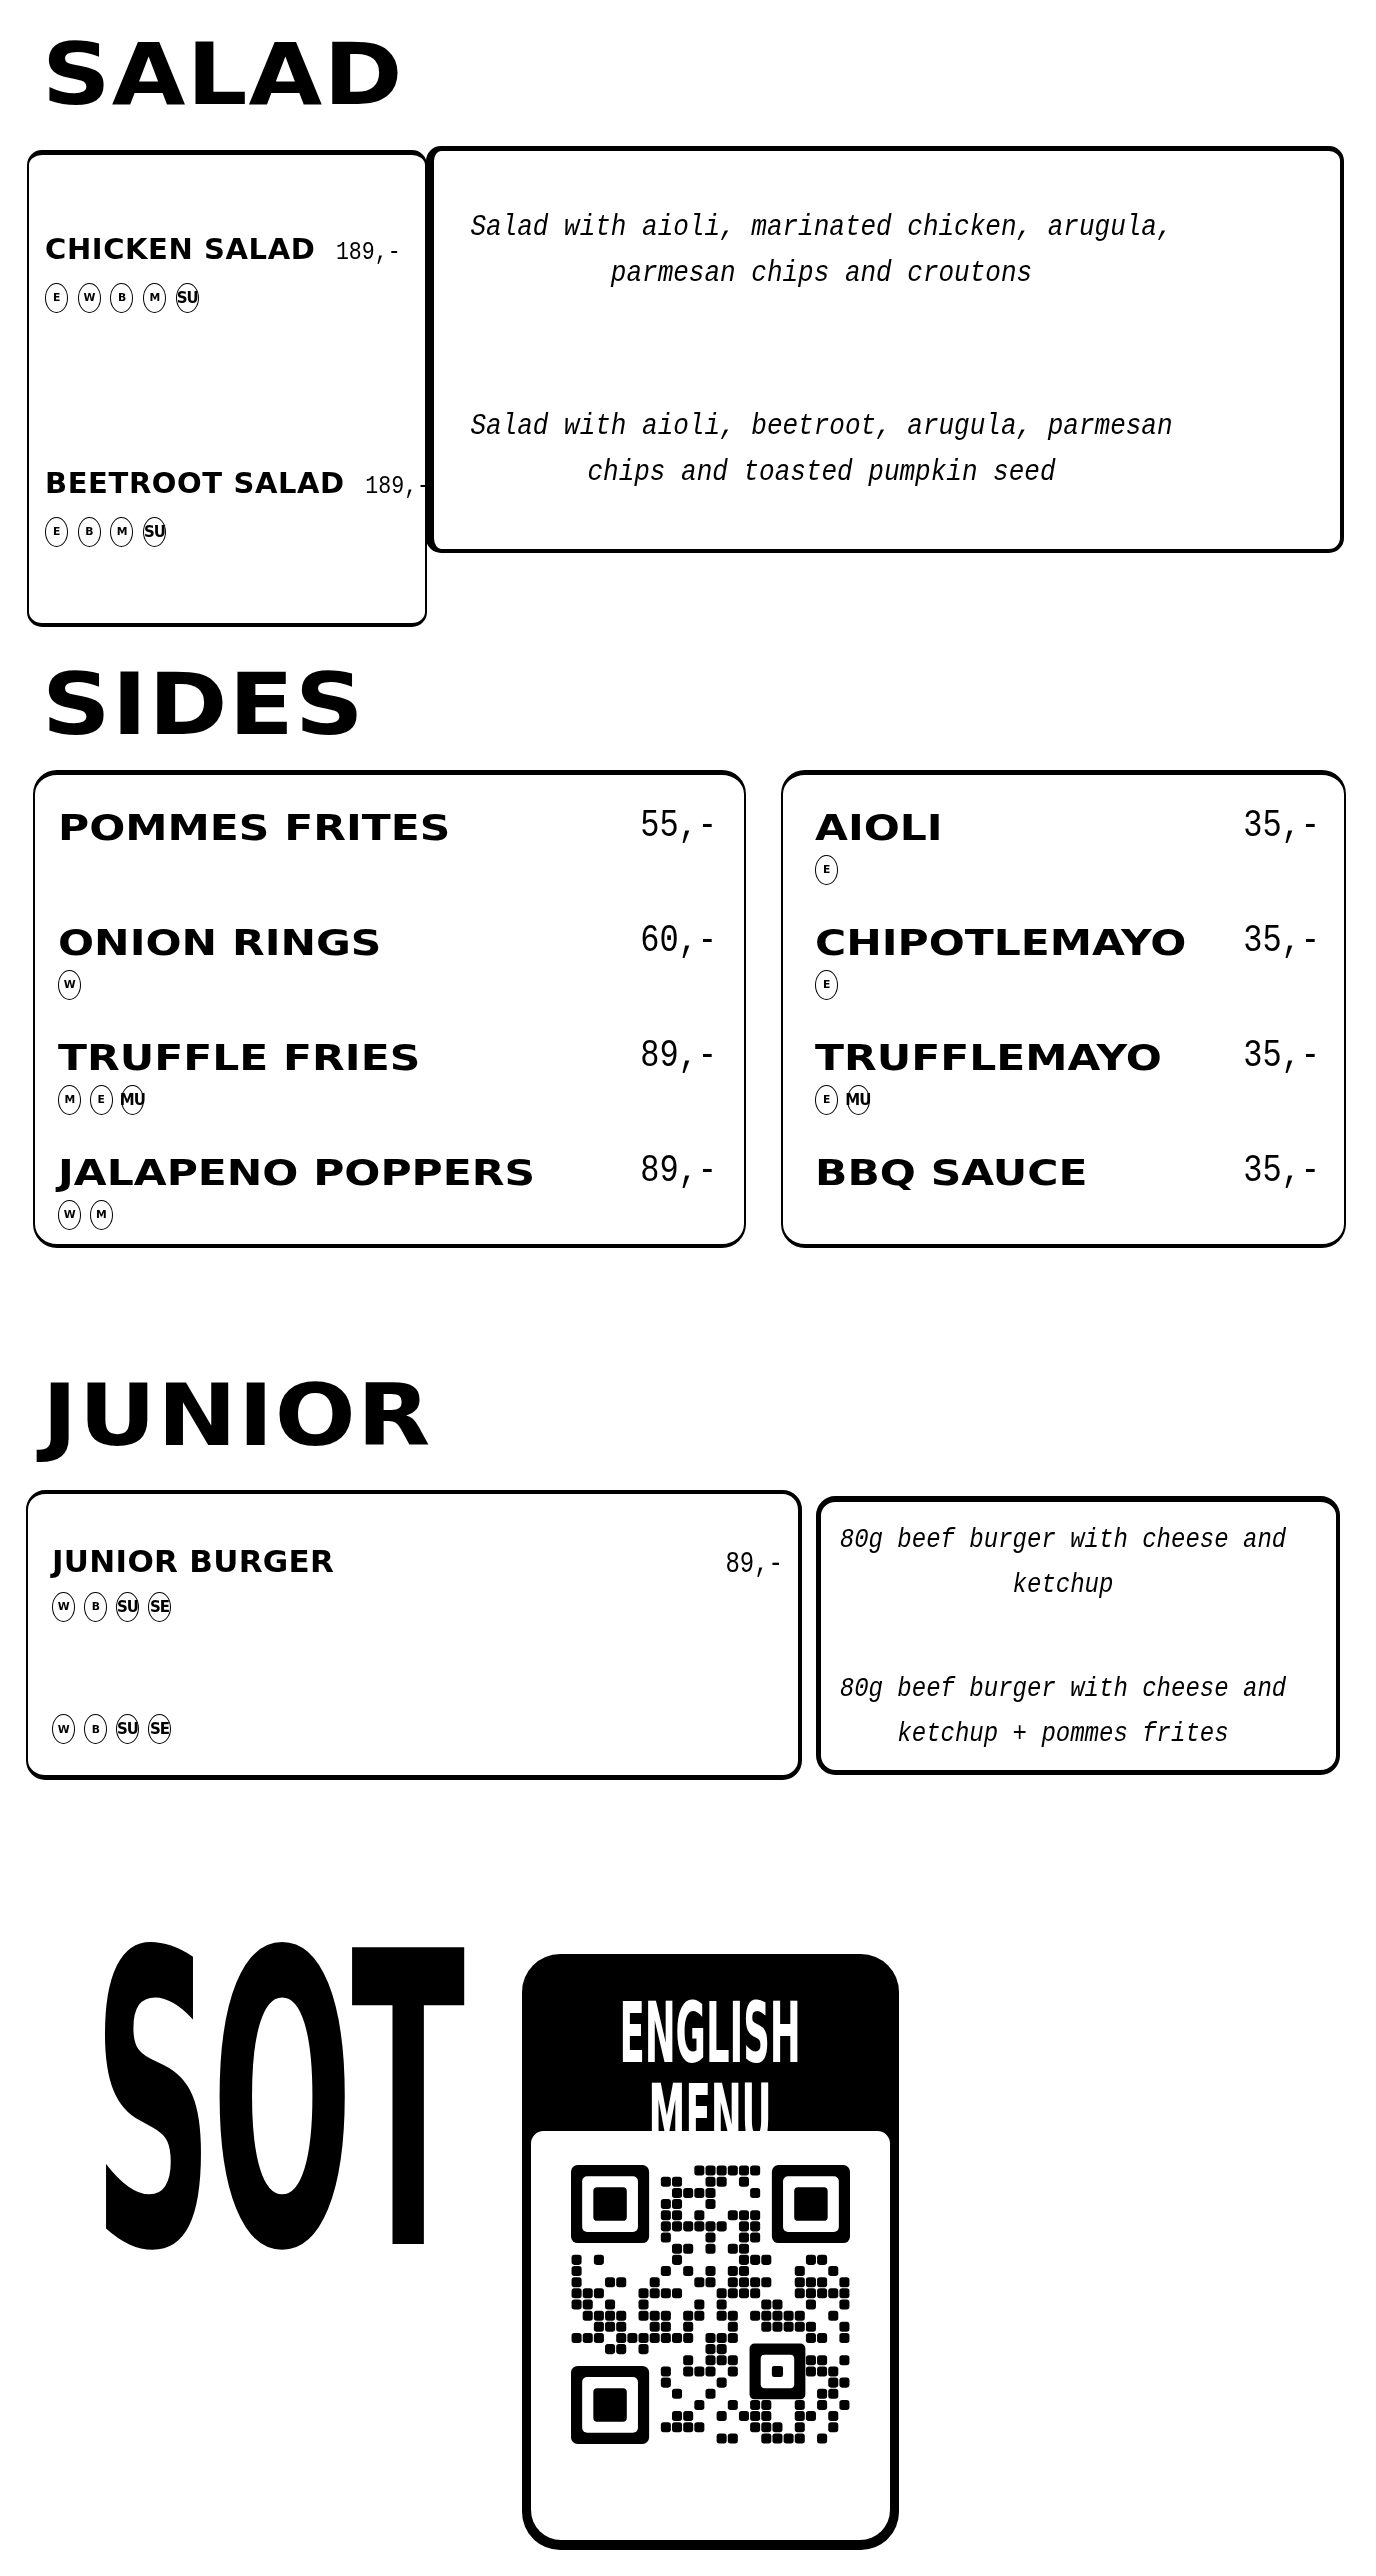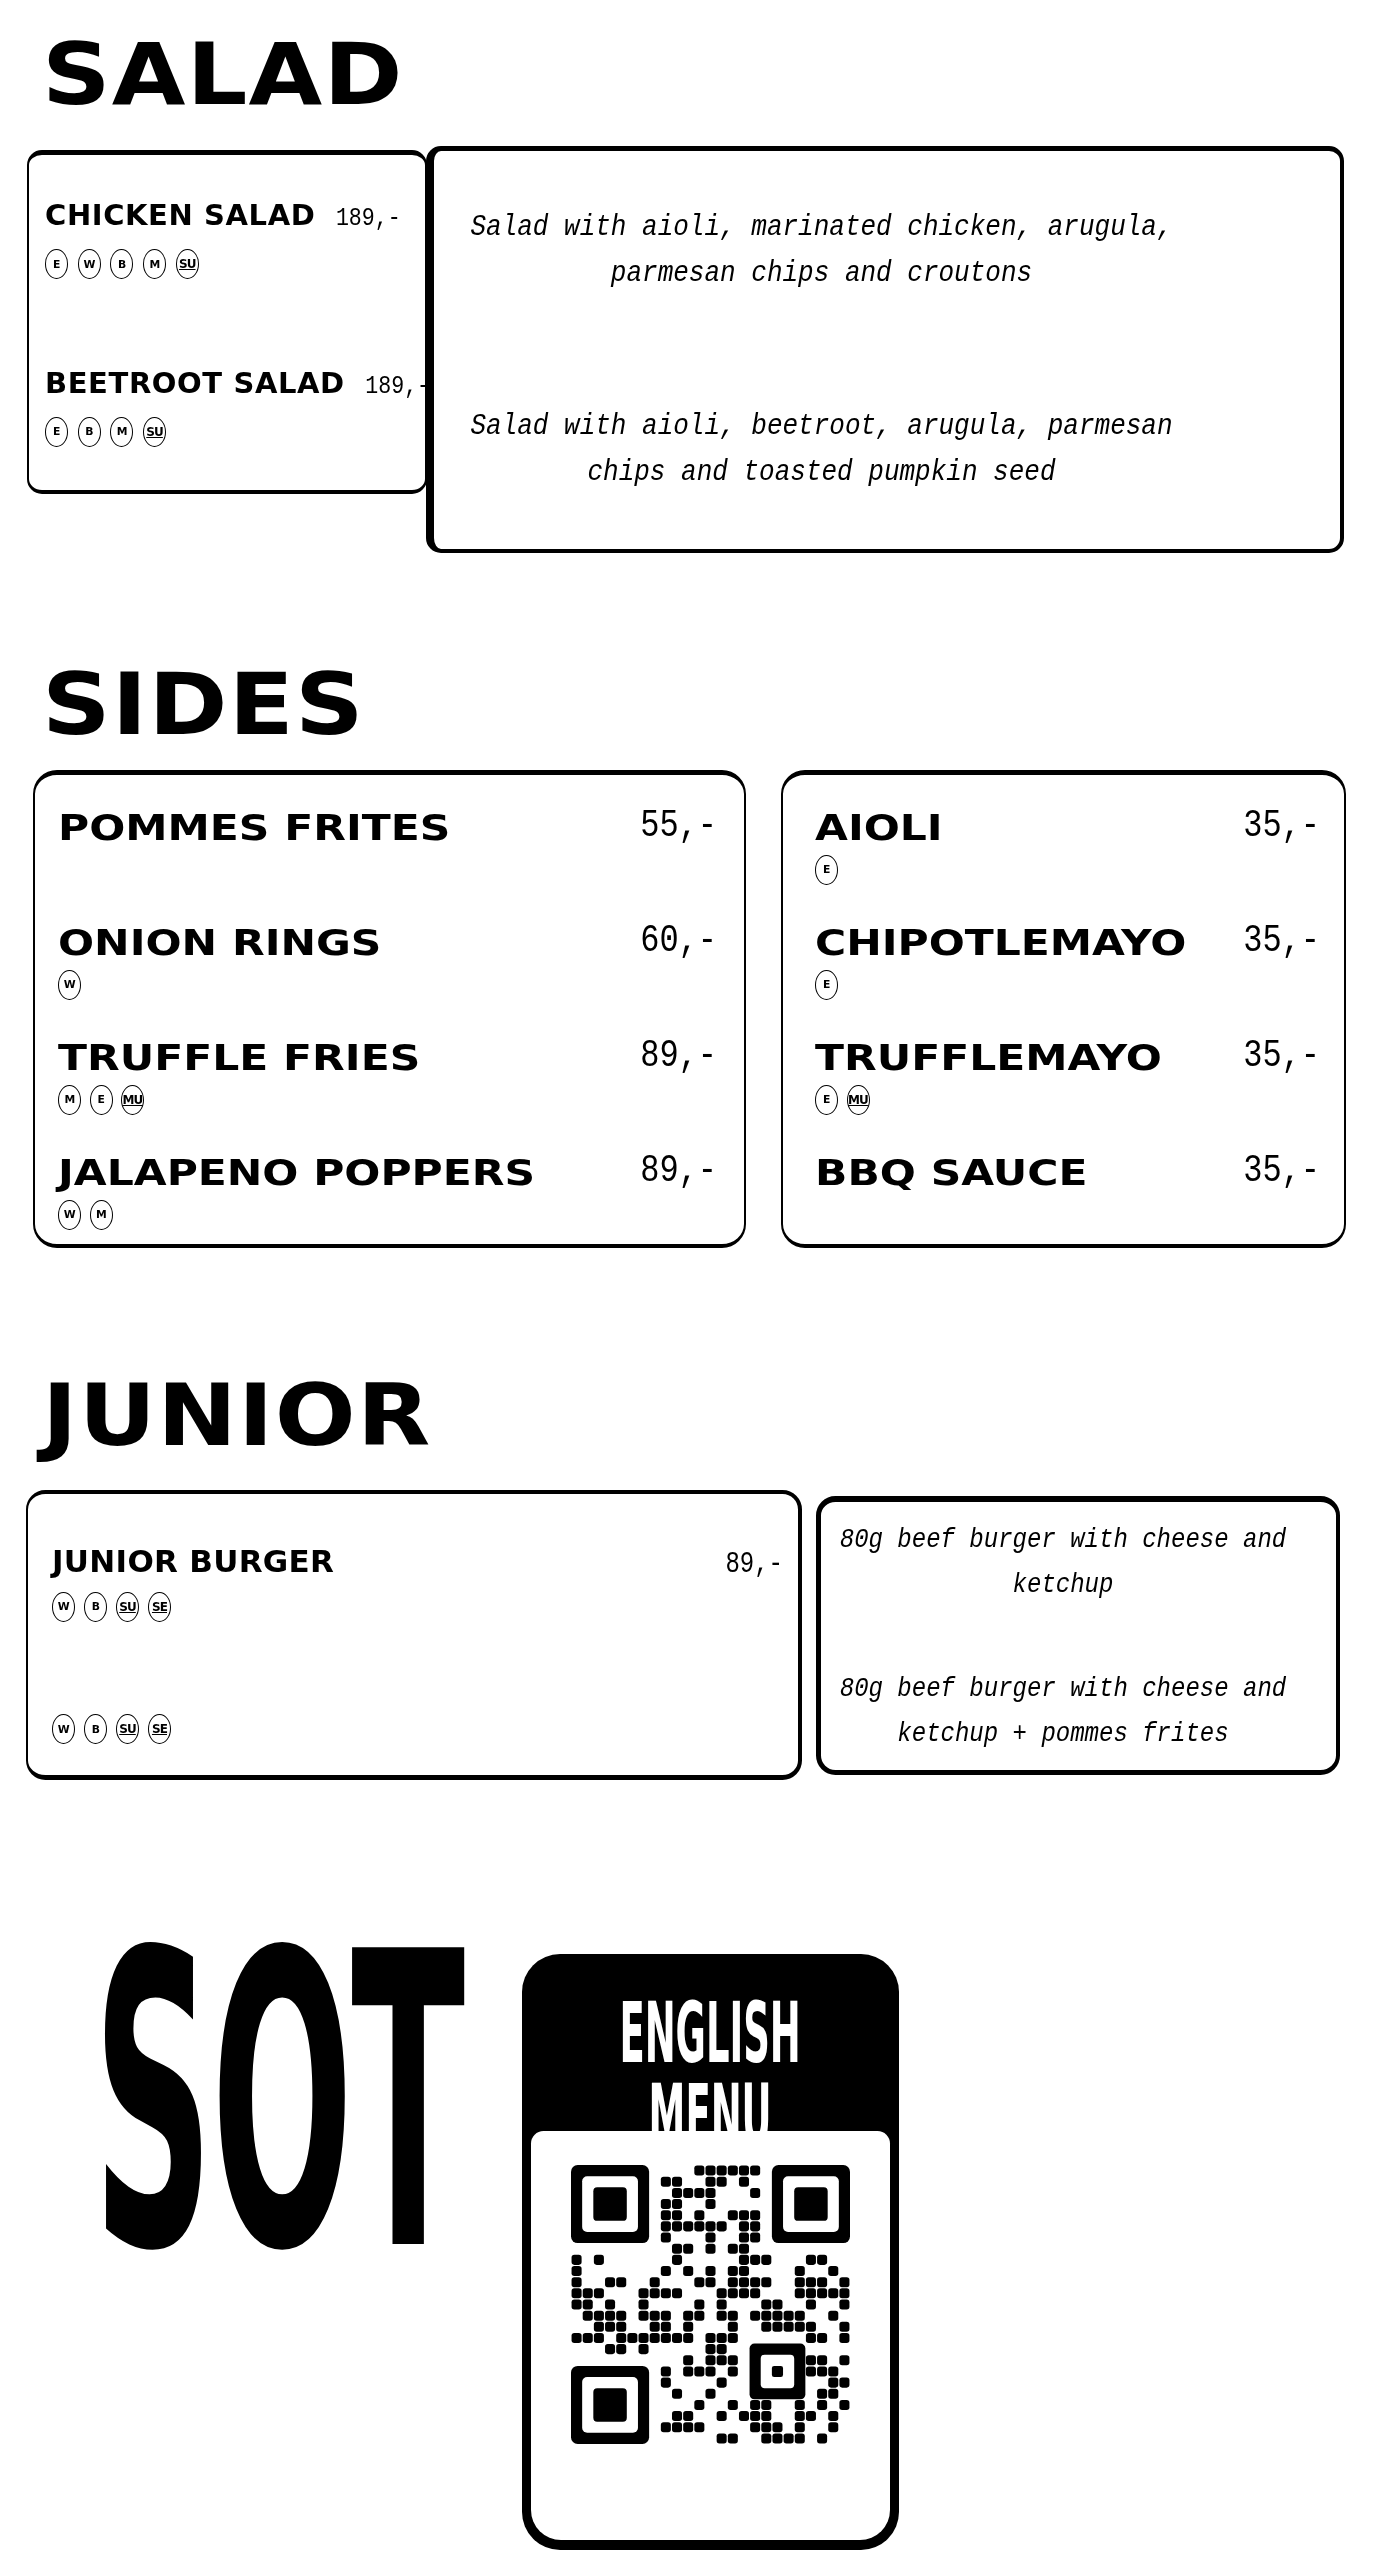--- a/index.html
+++ b/index.html
@@ -5,21 +5,21 @@
   html,body{margin:0;padding:0;background:#fff;}
   .page{position:relative;width:1377px;height:2576px;background:#ffffff;overflow:hidden;
         font-family:"DejaVu Sans",sans-serif;color:#000;}
 
   
   .heading{position:absolute;left:42px;margin:0;font-size:85px;font-weight:bold;line-height:1;
            letter-spacing:1.1px;transform:scaleX(1.12);transform-origin:left top;white-space:nowrap;}
 
   
   .box{position:absolute;background:#fff;border:2.8px solid #000;box-sizing:border-box;}
-  .salad-left {left:27px; top:150px; width:400px; height:344px; border-width:5.1px 2.3px 4px 2.8px; border-radius:15px;
+  .salad-left {left:27px; top:150px; width:400px; height:477px; border-width:5.1px 2.3px 4px 2.8px; border-radius:15px;
                display:grid;grid-template-rows:1fr 1fr;}
   .salad-right{left:426px; top:146px; width:918px; height:407px; border-width:5.7px 4px 4.6px 8px; border-radius:15px;
                display:grid;grid-template-rows:1fr 1fr;}
   .sides-left {left:33px; top:770px; width:713px; height:478px; border-width:5.1px 2.8px 4.6px 2.8px; border-radius:24px;
                display:grid;grid-template-rows:repeat(4,1fr);padding:3.4px 27px 5.7px 23px;}
   .sides-right{left:781px; top:770px; width:565px; height:478px; border-width:5.1px 2.8px 4.6px 2.8px; border-radius:24px;
                display:grid;grid-template-rows:repeat(4,1fr);padding:3.4px 24px 5.7px 32px;}
   .junior-left{left:26px; top:1490px; width:776px; height:290px; border-width:4.6px 4.6px 5.1px 2.8px; border-radius:19.4px;
                display:grid;grid-template-rows:1fr 1fr;padding:0 15px 0 24px;}
   .junior-right{left:816px; top:1496px; width:524px; height:279px; border-width:6.3px 4.6px 5.1px 5.7px; border-radius:19.4px;
@@ -29,21 +29,21 @@
   .salad-row{display:flex;flex-direction:column;justify-content:center;padding-left:16px;}
   .iline{display:flex;align-items:baseline;gap:20.5px;}
   .salad-name{font-size:29px;font-weight:bold;letter-spacing:0.6px;white-space:nowrap;}
   .price{font-family:"Liberation Mono","DejaVu Sans Mono",monospace;display:inline-block;
          transform:scaleY(1.22);transform-origin:50% 72%;white-space:nowrap;}
   .salad-price{font-size:21.6px;}
 
   .badges{display:flex;gap:9.7px;margin-top:17px;}
   .badge{width:23px;height:30px;border:1.7px solid #000;border-radius:50%;display:flex;align-items:center;
          justify-content:center;font-weight:bold;font-size:10.8px;letter-spacing:-0.6px;flex:none;background:#fff;box-sizing:border-box;}
-  .badge.two{font-size:12px;letter-spacing:-0.9px;text-decoration:underline;}
+  .badge.two{font-size:15px;letter-spacing:-0.9px;}
 
   .desc-cell{display:flex;align-items:center;justify-content:flex-start;overflow:hidden;font-style:italic;}
   .desc{font-family:"Liberation Mono","DejaVu Sans Mono",monospace;text-align:center;
         transform:scaleY(1.12);transform-origin:center center;}
   .salad-desc{font-size:26px;line-height:41px;max-width:775px;}
   .junior-desc{font-size:24px;line-height:38px;max-width:484px;transform:scaleY(1.18);}
 
   .side-row{padding-top:28.5px;}
   .side-line{display:flex;justify-content:space-between;align-items:center;}
   .side-name{font-size:36px;font-weight:bold;display:inline-block;transform:scaleX(1.18);

